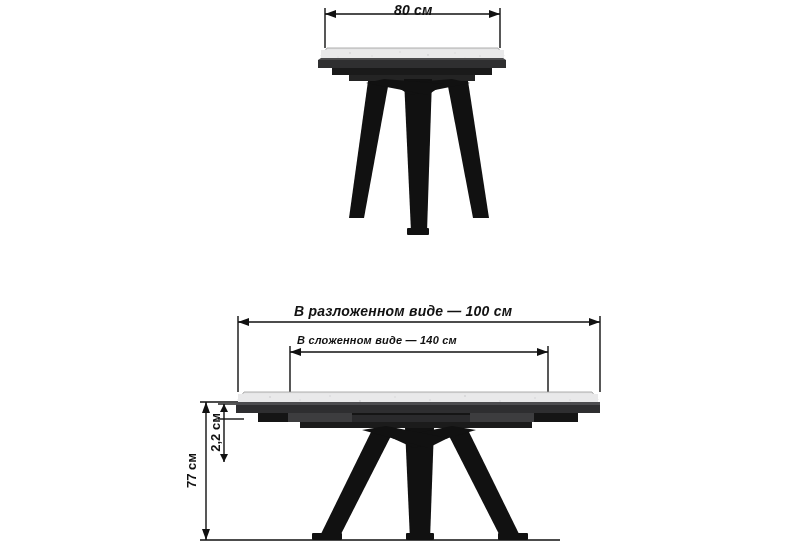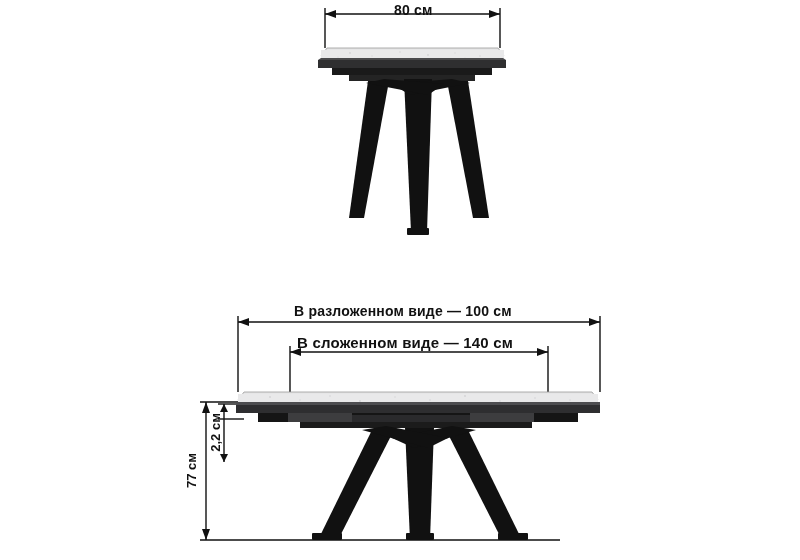--- a/index.html
+++ b/index.html
@@ -20,23 +20,24 @@
     left: 0; top: 0;
     width: 800px; height: 560px;
   }
   .dim-label {
     position: absolute;
     font-size: 14px;
     font-weight: 700;
     color: #111111;
     letter-spacing: 0.2px;
     white-space: nowrap;
+    font-style: italic;
   }
   .dim-label.small {
-    font-size: 15px;
+    font-size: 11px;
   }
   .vert-label {
     position: absolute;
     font-size: 13px;
     font-weight: 700;
     color: #111111;
     white-space: nowrap;
     transform-origin: 50% 50%;
   }
   .rot {

